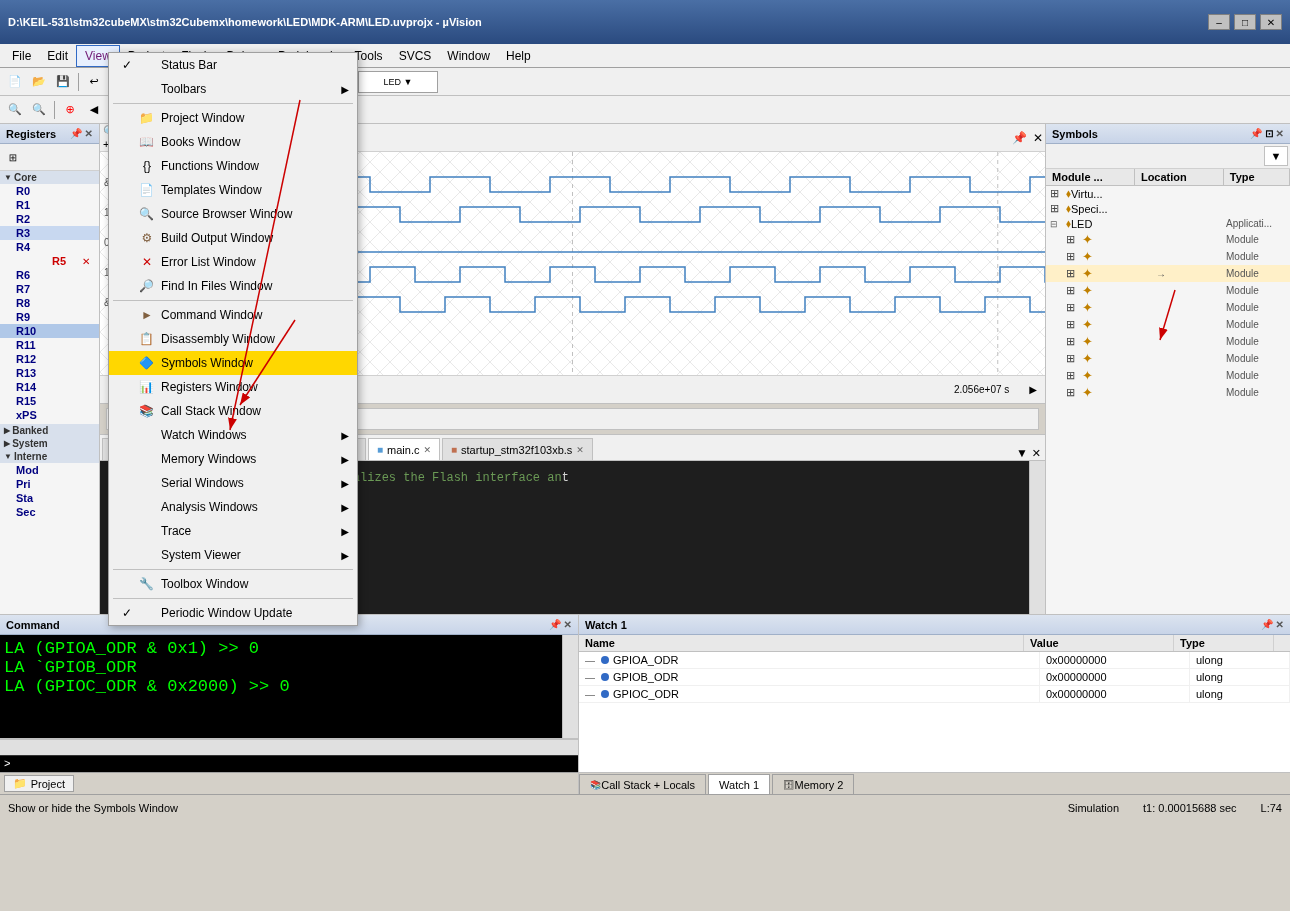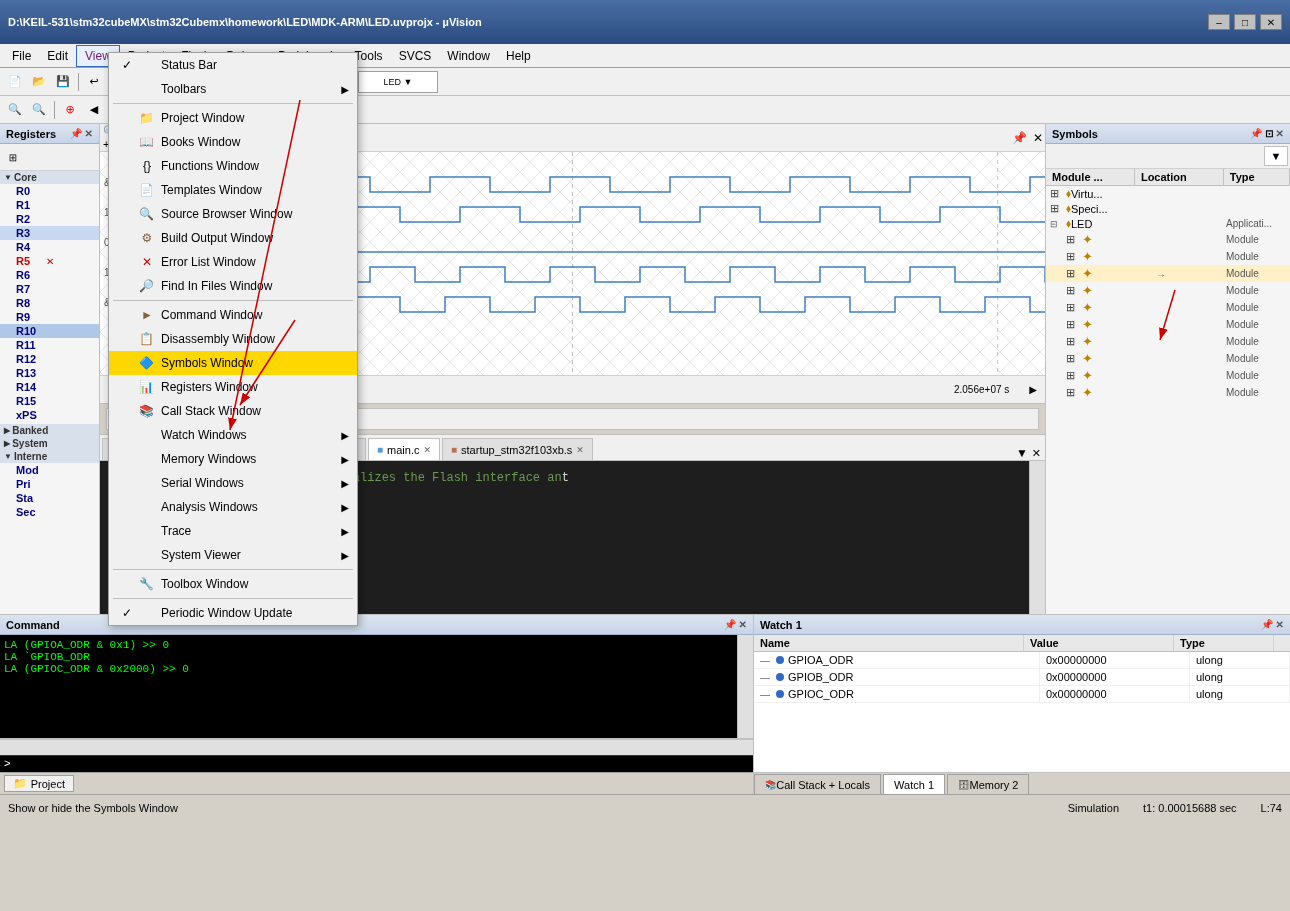--- a/index.html
+++ b/index.html
@@ -296,27 +296,27 @@
       background: #f5f5f5;
       border-right: 1px solid #c0c0c0;
       display: flex;
       flex-direction: column;
     }
     .cmd-output {
       flex: 1;
       background: black;
       color: #00ff00;
       font-family: 'Courier New', monospace;
-      font-size: 11px;
+      font-size: 17px;
       padding: 4px;
       overflow-y: auto;
     }
 
     #watch-panel {
-      width: 536px;
+      width: 711px;
       background: #f5f5f5;
       display: flex;
       flex-direction: column;
     }
     .watch-header {
       background: linear-gradient(to bottom, #dce4f0, #c8d4e8);
       padding: 2px 6px;
       font-weight: bold;
       font-size: 11px;
       border-bottom: 1px solid #a0b0c8;
@@ -669,21 +669,21 @@
       <div class="reg-item indent1">
         <span class="reg-name">R2</span>
       </div>
       <div class="reg-item indent1" style="background:#c8d8f0;">
         <span class="reg-name">R3</span>
       </div>
       <div class="reg-item indent1">
         <span class="reg-name">R4</span>
       </div>
       <div class="reg-item indent1">
-        <span class="reg-name" style="color:#cc0000;">R5</span>
+        <span class="reg-name" style="color:#cc0000;margin-left:36px;">R5</span>
         <span style="color:#cc0000; font-size:10px;">✕</span>
       </div>
       <div class="reg-item indent1">
         <span class="reg-name">R6</span>
       </div>
       <div class="reg-item indent1">
         <span class="reg-name">R7</span>
       </div>
       <div class="reg-item indent1">
         <span class="reg-name">R8</span>

